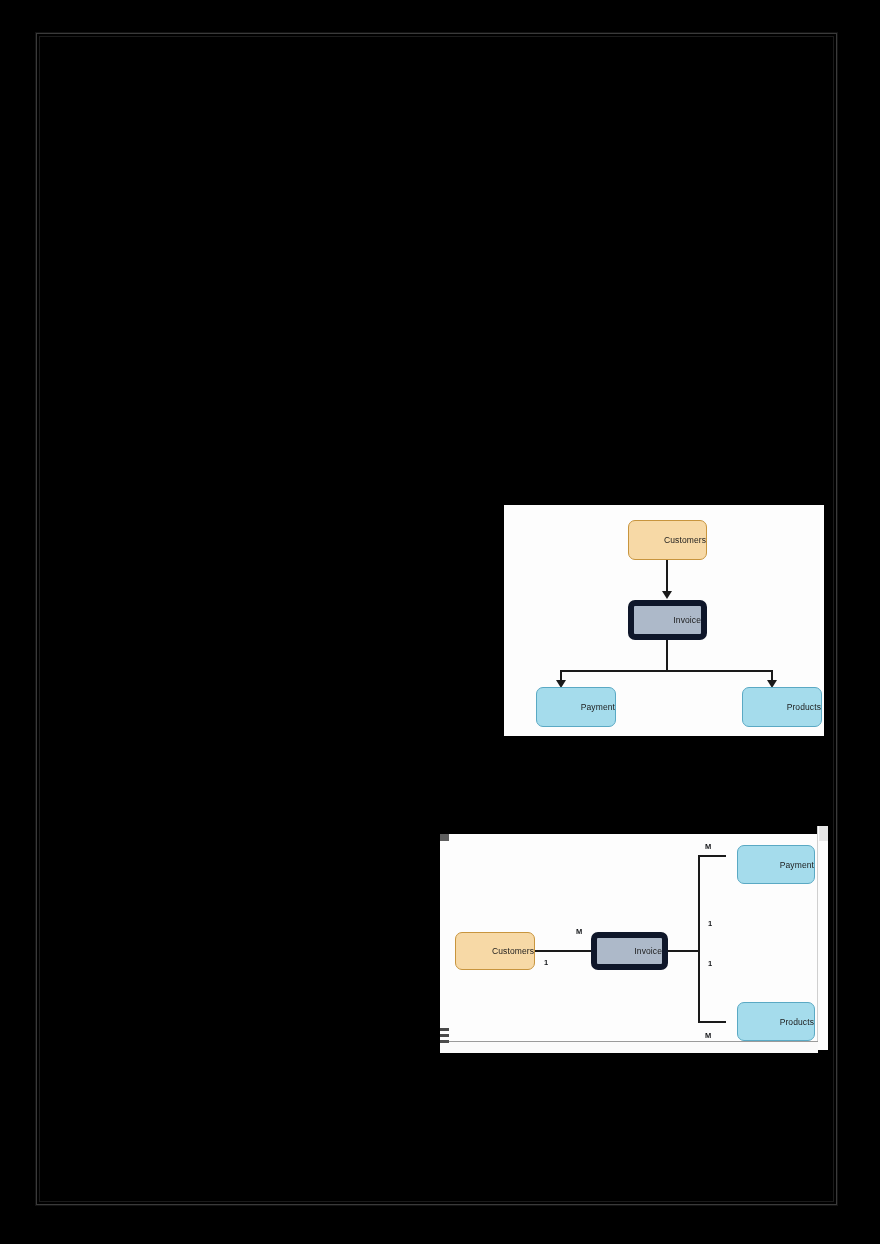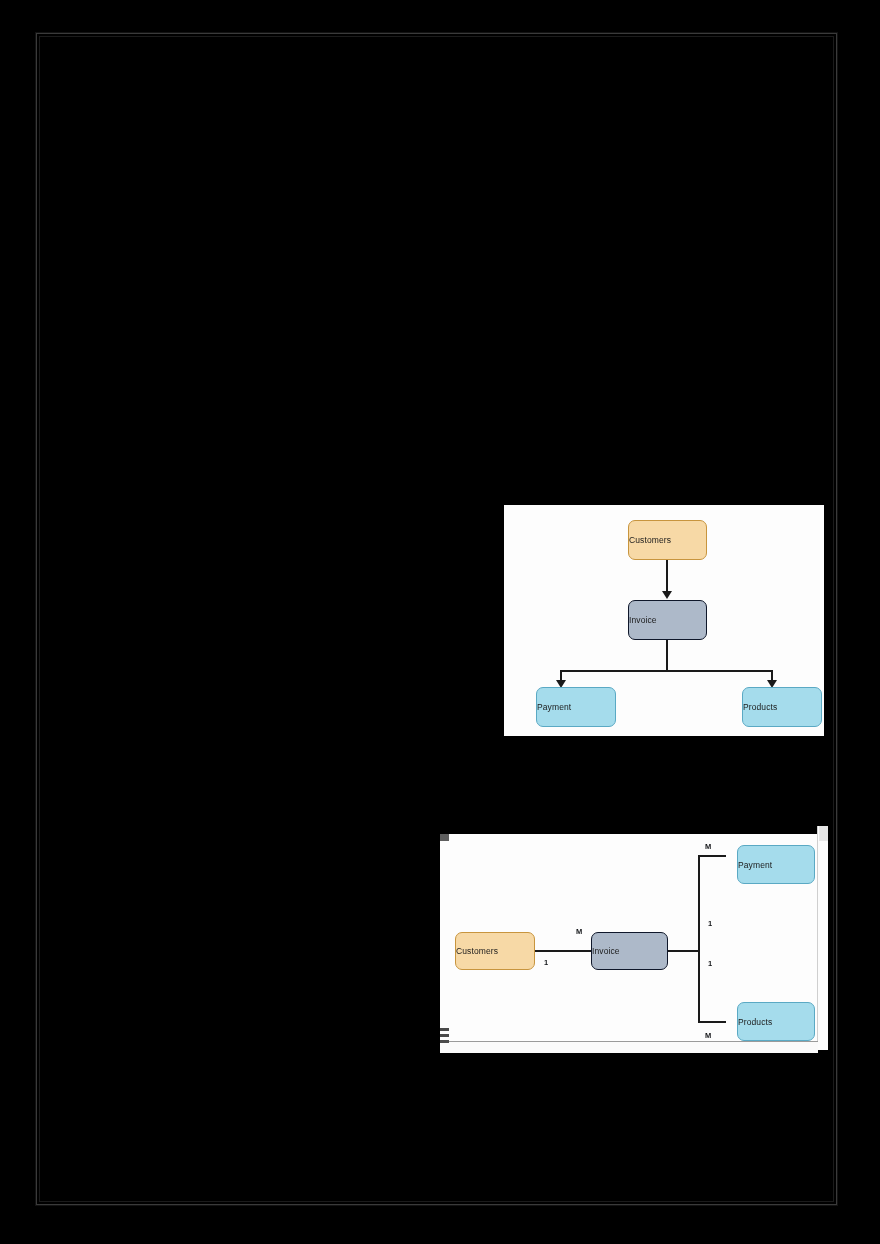--- a/index.html
+++ b/index.html
@@ -115,33 +115,33 @@
     margin-bottom: 3px;
   }
 
   
   .node {
     position: absolute;
     box-sizing: border-box;
     border-radius: 7px;
     display: flex;
     align-items: center;
-    justify-content: flex-start;
+    justify-content: flex-end;
     font-size: 8.5px;
     color: #1b1b1b;
     letter-spacing: .1px;
     white-space: nowrap;
   }
   .node.customers {
     background: #f7d9a6;
     border: 1px solid #c8953e;
   }
   .node.invoice {
     background: #adb9c9;
-    border: 1px solid #0f172a;
+    border: 6px solid #0f172a;
   }
   .node.leaf {
     background: #a5dcec;
     border: 1px solid #5aa9c4;
     margin-left: 12px;
   }
 
   
   .line-v {
     position: absolute;

